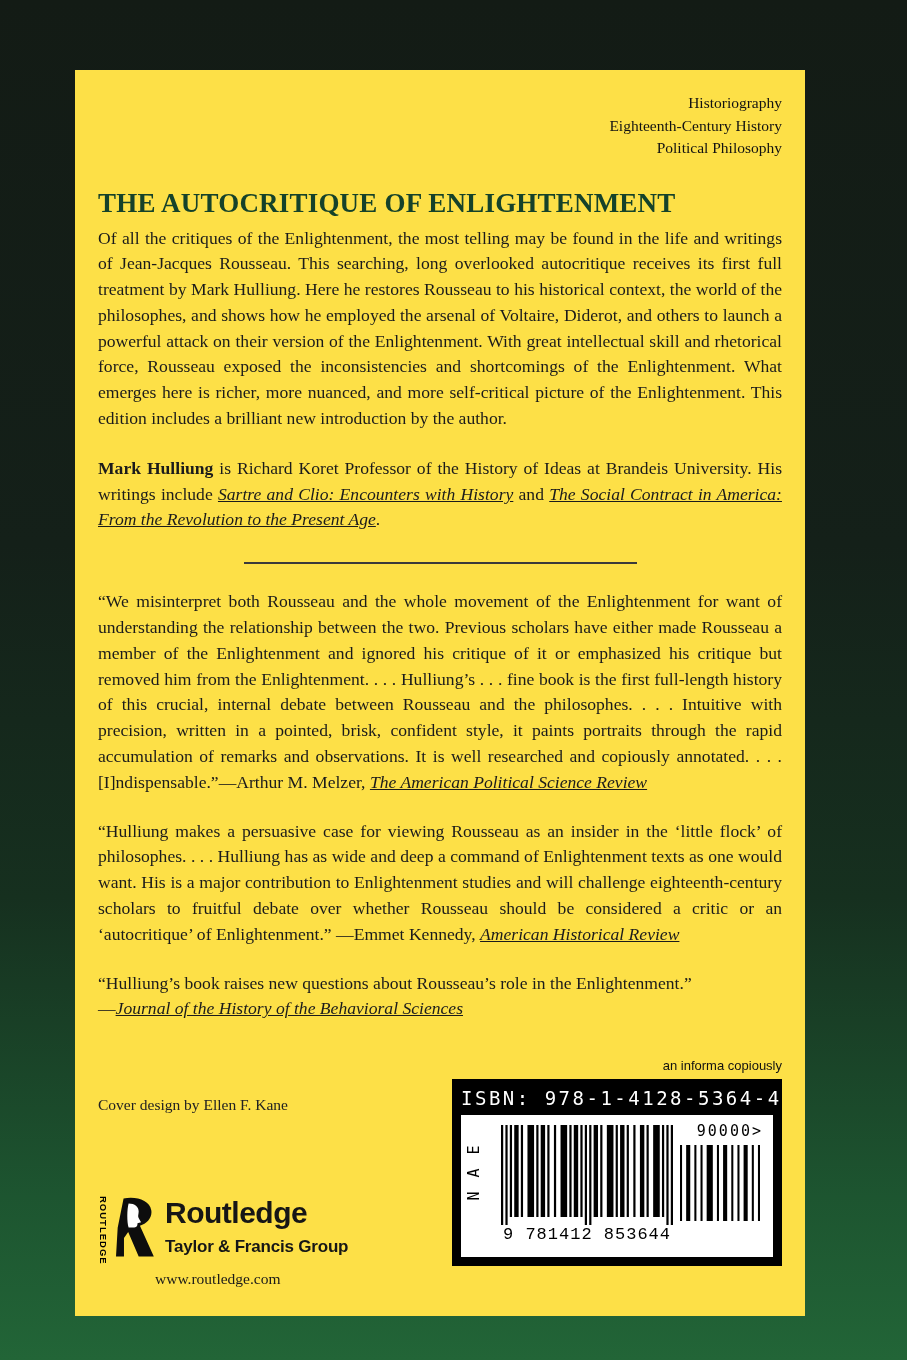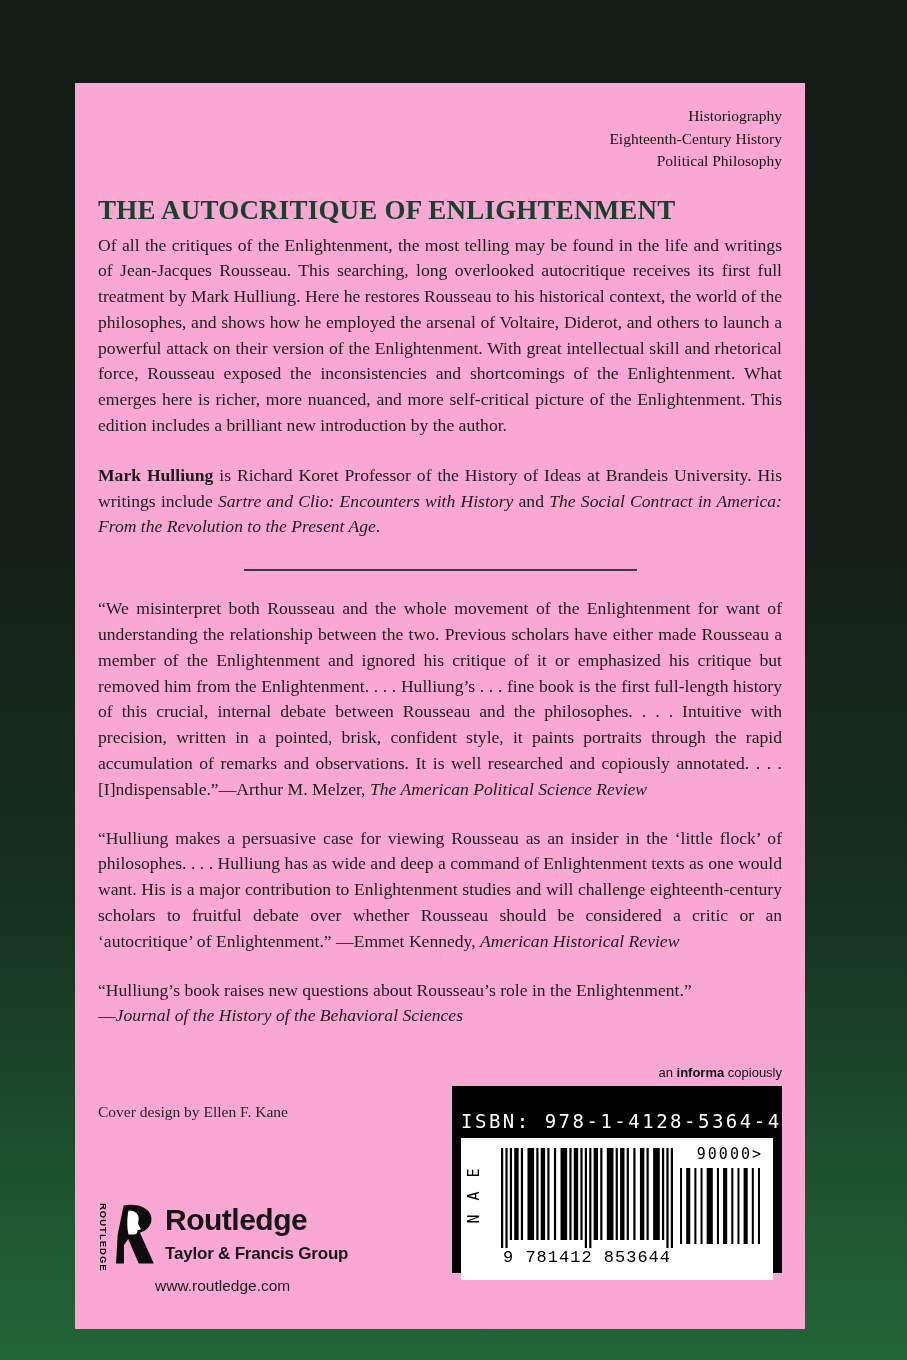--- a/index.html
+++ b/index.html
@@ -4,43 +4,43 @@
 <style>
   * { margin:0; padding:0; box-sizing:border-box; }
   html,body { width:907px; height:1360px; }
   body {
     position:relative;
     background: linear-gradient(180deg, #131b15 0%, #142019 40%, #16301f 66%, #1d5530 88%, #226537 100%);
     font-family:"Liberation Serif", serif;
     color:#1c1c1c;
   }
   .page {
-    position:absolute; left:75px; top:83px; width:730px; height:1246px;
-    background:#f9a8d4; padding:0 23px;
+    position:absolute; left:75px; top:70px; width:730px; height:1246px;
+    background:#fde047; padding:0 23px;
   }
   .categories { margin-top:22px; text-align:right; font-size:15.5px; line-height:22.5px; color:#121212; }
   .book-title {
-    margin-top:22px; font-size:27px; font-weight:bold; color:#15422a;
+    margin-top:28px; font-size:27px; font-weight:bold; color:#15422a;
     font-family:"Liberation Serif", serif; letter-spacing:0.2px; white-space:nowrap;
   }
   .body-text { font-size:17.6px; line-height:25.8px; text-align:justify; color:#1b1b1b; }
   .desc { margin-top:7px; }
   .bio { margin-top:24px; }
   .bio .author-name { font-weight:bold; }
-  .italic { font-style:italic; }
+  .italic { font-style:italic;text-decoration:underline; }
   .divider { width:393px; margin:29px auto 25px auto; border:none; border-top:2px solid #3a3a3a; }
   .quote { margin-bottom:23px; }
   .bottom-section { margin-top:36px; }
   .informa { text-align:right; font-family:"Liberation Sans", sans-serif; font-size:13px; color:#111; }
-  .informa b { font-weight:bold; }
+  .informa b { font-weight:normal; }
   .bottom-row { display:flex; margin-top:6px; }
   .bottom-left { flex:1; }
   .cover-design { margin-top:17px; font-size:15.5px; color:#222; }
   
-  .barcode-box { width:330px; height:187px; background:#000; padding:16px 9px 9px 9px; }
+  .barcode-box { width:330px; height:187px; background:#000; padding:0 9px 9px 9px; }
   .isbn-row {
     color:#fff; font-family:"DejaVu Sans Mono", monospace; font-size:19px;
     letter-spacing:2.5px; text-align:center; height:36px; line-height:38px; white-space:nowrap;
   }
   .barcode-white { position:relative; background:#fff; height:142px; }
   .ean-col { position:absolute; left:5px; top:28px; display:flex; flex-direction:column; gap:9px; }
   .ean-col span {
     display:block; width:16px; height:14px; transform:rotate(-90deg);
     font-family:"DejaVu Sans Mono", monospace; font-size:15px; color:#000; line-height:14px; text-align:center;
   }
@@ -57,21 +57,21 @@
   
   .logo-block { margin-top:82px; display:flex; align-items:center; gap:7px; }
   .vertical-label {
     writing-mode:vertical-rl; text-orientation:sideways; height:62px;
     font-family:"Liberation Sans", sans-serif; font-weight:bold; font-size:9.5px;
     letter-spacing:1px; color:#000;
   }
   .name-stack { font-family:"Liberation Sans", sans-serif; color:#161616; }
   .pub-name { font-size:30px; font-weight:bold; line-height:1.05; letter-spacing:-0.5px; }
   .pub-group { font-size:17px; font-weight:bold; margin-top:8px; letter-spacing:-0.2px; }
-  .pub-url { margin:12px 0 0 57px; font-family:Liberation Sans, sans-serif; font-size:15.5px; color:#1a1a1a; }
+  .pub-url { margin:12px 0 0 57px; font-family:Liberation Serif, serif; font-size:15.5px; color:#1a1a1a; }
 </style>
 </head>
 <body>
 
 <div class="page">
 
   <div class="categories">
     <div>Historiography</div>
     <div>Eighteenth-Century History</div>
     <div>Political Philosophy</div>

